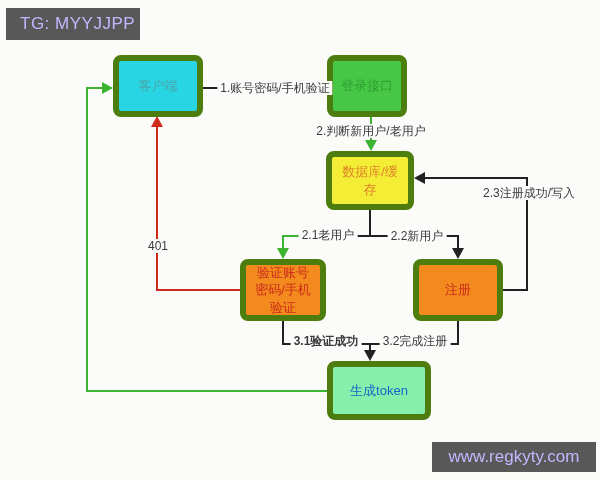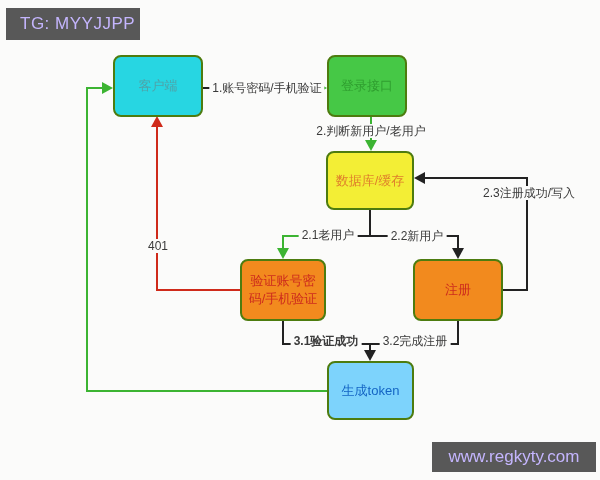--- a/index.html
+++ b/index.html
@@ -1,29 +1,29 @@
 <!DOCTYPE html>
 <html><head>
 <meta charset="utf-8">
 <style>
   html,body{margin:0;padding:0;}
   body{font-family:"Liberation Sans","DejaVu Sans",sans-serif;}
   .canvas{position:relative;width:600px;height:480px;background:#fbfbfa;overflow:hidden;}
 
   
-  .node{position:absolute;border:2px solid #4d7c0f;border-radius:8px;
+  .node{position:absolute;border:6px solid #4d7c0f;border-radius:8px;
         display:flex;align-items:center;justify-content:center;
         font-size:13px;text-align:center;line-height:1.35;box-sizing:border-box;
         padding:2px 6px;}
   .node-client{left:113px;top:55px;width:90px;height:62px;background:#27d6e2;color:#4fa2a8;}
   .node-login{left:327px;top:55px;width:80px;height:62px;background:#46c846;color:#2f9e2f;}
   .node-db{left:326px;top:151px;width:88px;height:59px;background:#f3ee35;color:#df7f2b;}
   .node-verify{left:240px;top:259px;width:86px;height:62px;background:#f28a1e;color:#cd2c1d;}
   .node-register{left:413px;top:259px;width:90px;height:62px;background:#f28a1e;color:#cd2c1d;}
-  .node-token{left:327px;top:361px;width:87px;height:59px;background:#7dd3fc;color:#1465c4;}
+  .node-token{left:327px;top:361px;width:104px;height:59px;background:#86efac;color:#1465c4;}
 
   
   .ln{position:absolute;}
   .h{height:2px;}
   .v{width:2px;}
   .black{background:#222;}
   .green{background:#3cb432;}
   .red{background:#cf2a1a;}
 
   
@@ -98,21 +98,21 @@
   <div class="node node-verify">
     <span>验证账号密码/手机验证</span>
   </div>
   <div class="node node-register">
     <span>注册</span>
   </div>
   <div class="node node-token">
     <span>生成token</span>
   </div>
 
-  <div class="elbl" style="left:267px;top:88px;text-align:right;">1.账号密码/手机验证</div>
+  <div class="elbl" style="left:275px;top:88px;text-align:right;">1.账号密码/手机验证</div>
   <div class="elbl" style="left:371px;top:131px;">2.判断新用户/老用户</div>
   <div class="elbl" style="left:328px;top:235px;">2.1老用户</div>
   <div class="elbl" style="left:417px;top:236px;">2.2新用户</div>
   <div class="elbl" style="left:529px;top:193px;">2.3注册成功/写入</div>
   <div class="elbl" style="left:158px;top:246px;">401</div>
   <div class="elbl" style="left:326px;top:341px;font-weight:bold;">3.1验证成功</div>
   <div class="elbl" style="left:415px;top:341px;">3.2完成注册</div>
 
 </div>
 

